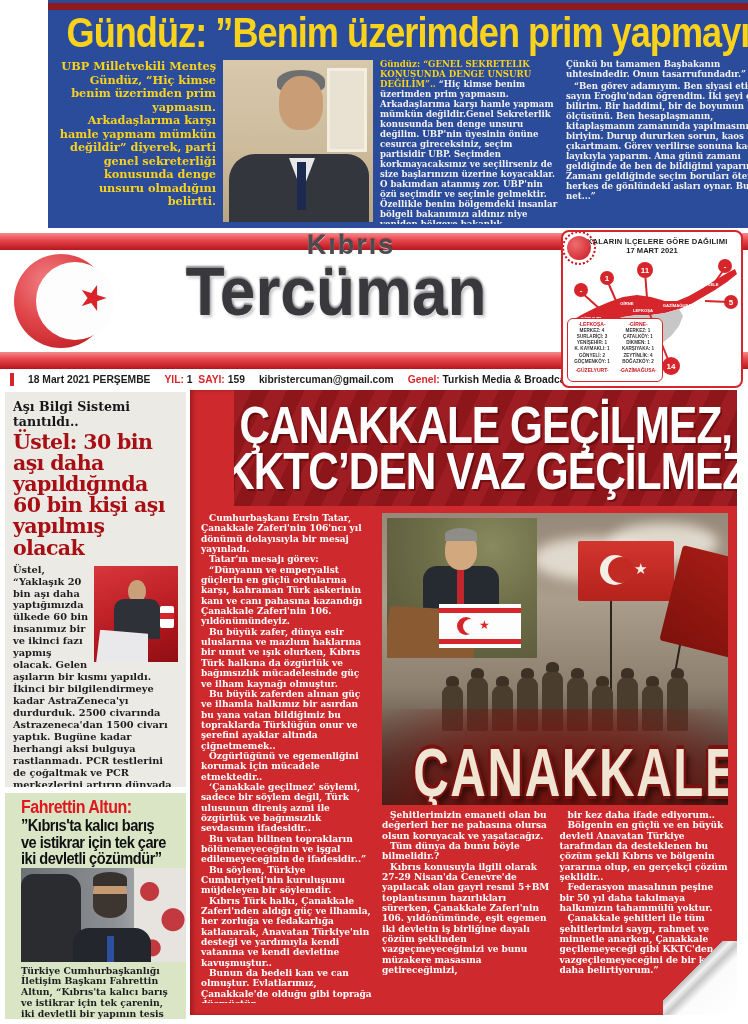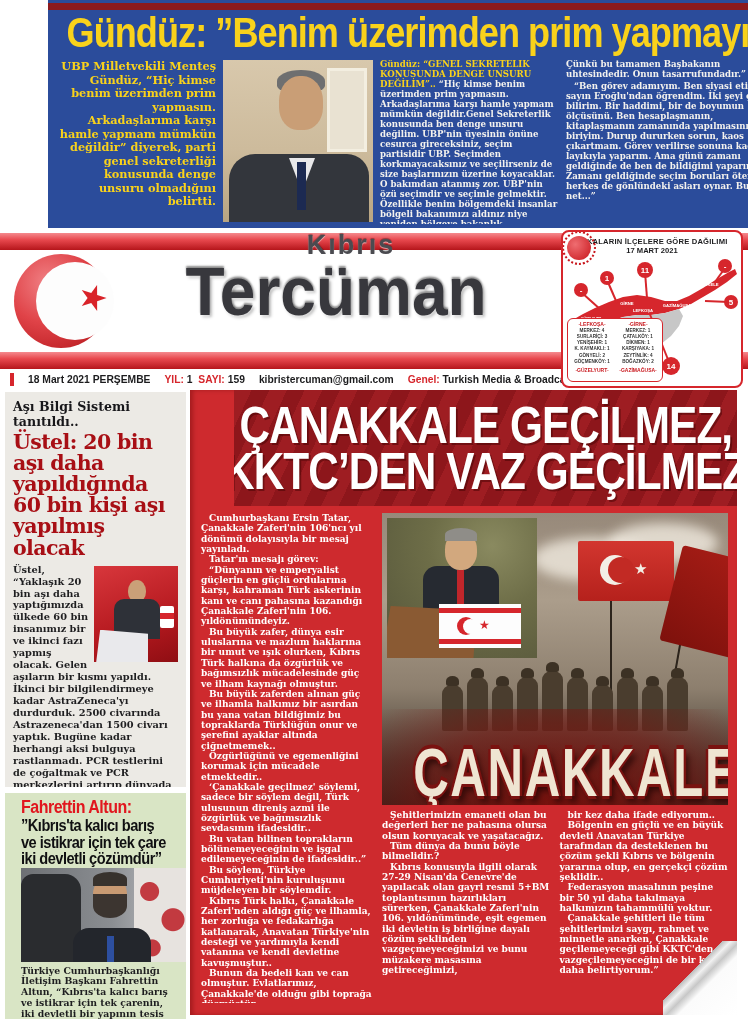--- a/index.html
+++ b/index.html
@@ -267,21 +267,21 @@
         <div class="leg-foot">-GAZİMAĞUSA-</div>
       </div>
     </div>
   </aside>
 
   <main class="main-area">
 
     <div class="sidebar">
       <article class="ustel-box">
         <div class="kicker">Aşı Bilgi Sistemi tanıtıldı..</div>
-        <div class="ustel-headline">Üstel: 20 bin aşı daha yapıldığında 60 bin kişi aşı yapılmış olacak</div>
+        <div class="ustel-headline">Üstel: 30 bin aşı daha yapıldığında 60 bin kişi aşı yapılmış olacak</div>
         <div class="ustel-body">
           <span class="ustel-photo">
             <span class="head"></span>
             <span class="suit"></span>
             <span class="podium"></span>
             <span class="flag"></span>
           </span><span>Üstel, “Yaklaşık 20 bin aşı daha yaptığımızda ülkede 60 bin insanımız bir ve ikinci fazı yapmış olacak. Gelen aşıların bir kısmı yapıldı. İkinci bir bilgilendirmeye kadar AstraZeneca'yı durdurduk. 2500 civarında Astrazeneca'dan 1500 civarı yaptık. Bugüne kadar herhangi aksi bulguya rastlanmadı. PCR testlerini de çoğaltmak ve PCR merkezlerini artırıp dünyada görülen mutasyonların kitlerini ülkeye getirerek Nalbantoğlu Hastanesi DNA laboratuvarında yapıyoruz. İleriki günlerde bu testlerin neticelerini paylaşacağız' dedi.</span>
         </div>
       </article>
 

